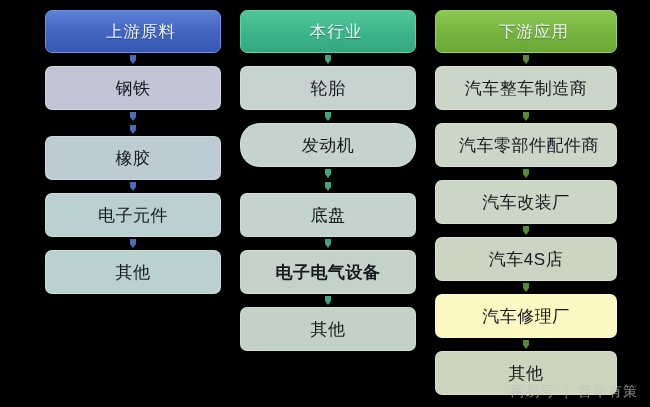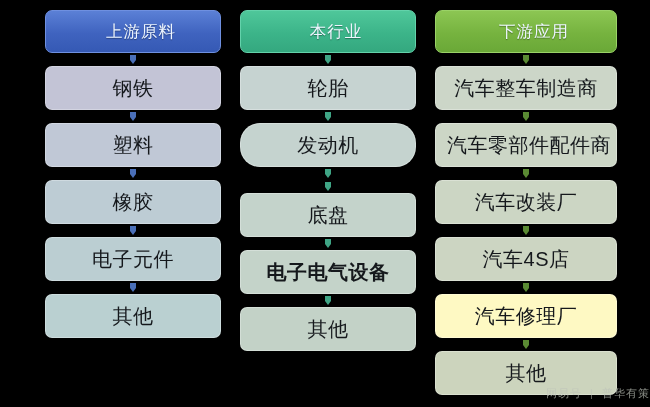--- a/index.html
+++ b/index.html
@@ -64,21 +64,21 @@
     border: 1px solid #9ad267;
   }
 
   .node {
     height: 44px;
     border-radius: 7px;
     display: flex;
     align-items: center;
     justify-content: center;
     color: #15181c;
-    font-size: 20px;
+    font-size: 17px;
     letter-spacing: .5px;
     box-sizing: border-box;
     border: 1px solid rgba(255,255,255,.28);
   }
 
   .arrow {
     height: 13px;
     display: flex;
     align-items: center;
     justify-content: center;
@@ -107,44 +107,43 @@
   }
   .arrow-up span { color: #4a6fb8; }
   .arrow-up span::before { background: #4a6fb8; }
   .arrow-ind span { color: #3fa585; }
   .arrow-ind span::before { background: #3fa585; }
   .arrow-down span { color: #5a8a33; }
   .arrow-down span::before { background: #5a8a33; }
 
   .watermark {
     position: absolute;
-    right: 0;
+    right: 12px;
     bottom: 6px;
-    font-size: 11px;
+    font-size: 14px;
     color: rgba(190,196,186,.72);
     letter-spacing: 1px;
     white-space: nowrap;
     pointer-events: none;
   }
   .watermark .wm-sep { margin: 0 4px; opacity: .75; }
 </style>
 </head>
 <body>
 
 <div id="diagram">
     <div class="column col-1">
       <div class="header-box header-upstream">上游原料</div>
       <div class="arrow arrow-up">
         <span></span>
       </div>
       <div class="node" style="background: rgb(195, 196, 214);">钢铁</div>
       <div class="arrow arrow-up">
         <span></span>
       </div>
-      <div class="node" style="background: rgb(192, 200, 214);">塑料</div>
       <div class="arrow arrow-up">
         <span></span>
       </div>
       <div class="node" style="background: rgb(189, 204, 212);">橡胶</div>
       <div class="arrow arrow-up">
         <span></span>
       </div>
       <div class="node" style="background: rgb(187, 206, 210);">电子元件</div>
       <div class="arrow arrow-up">
         <span></span>

